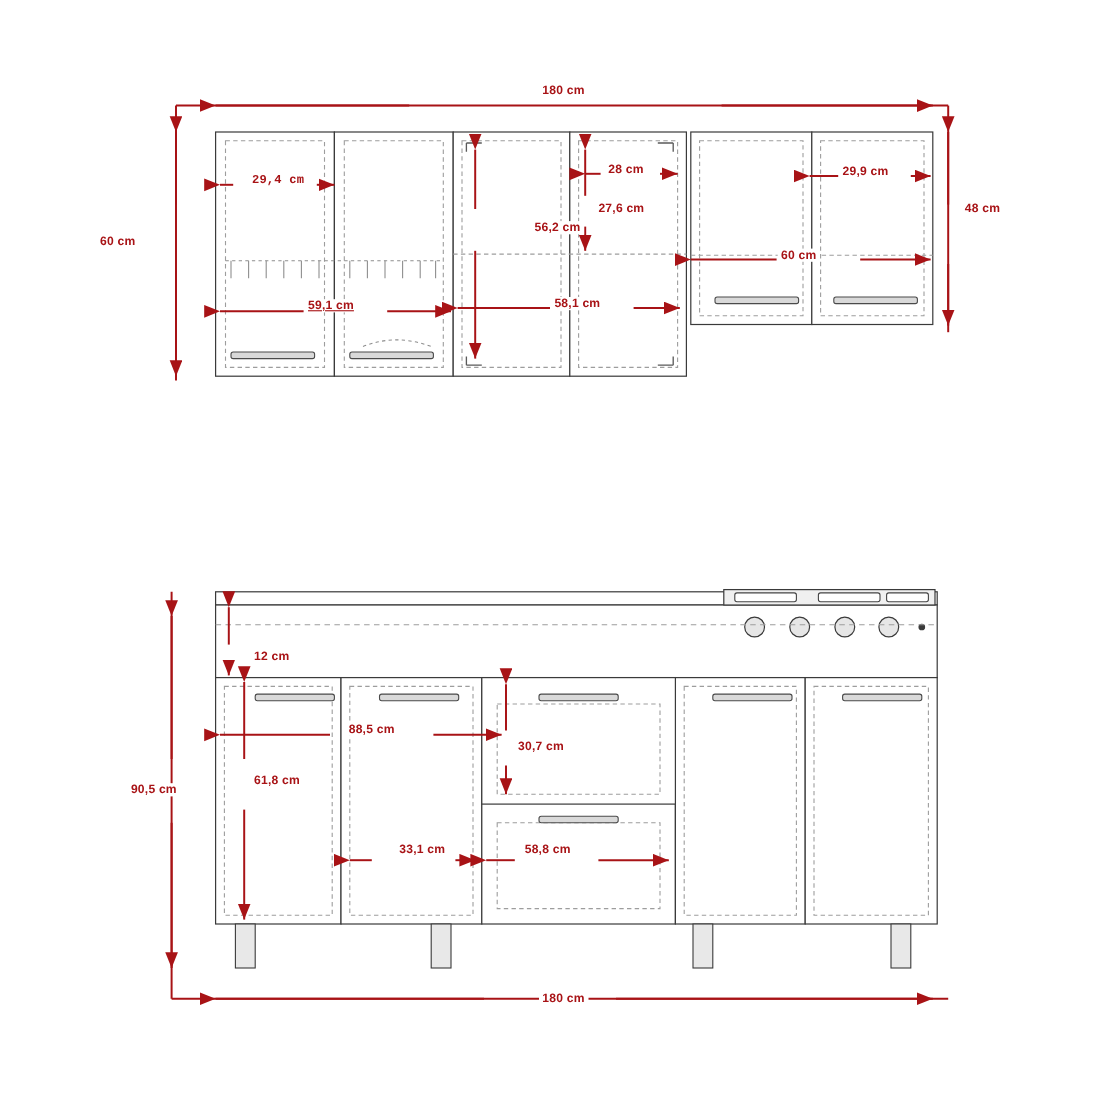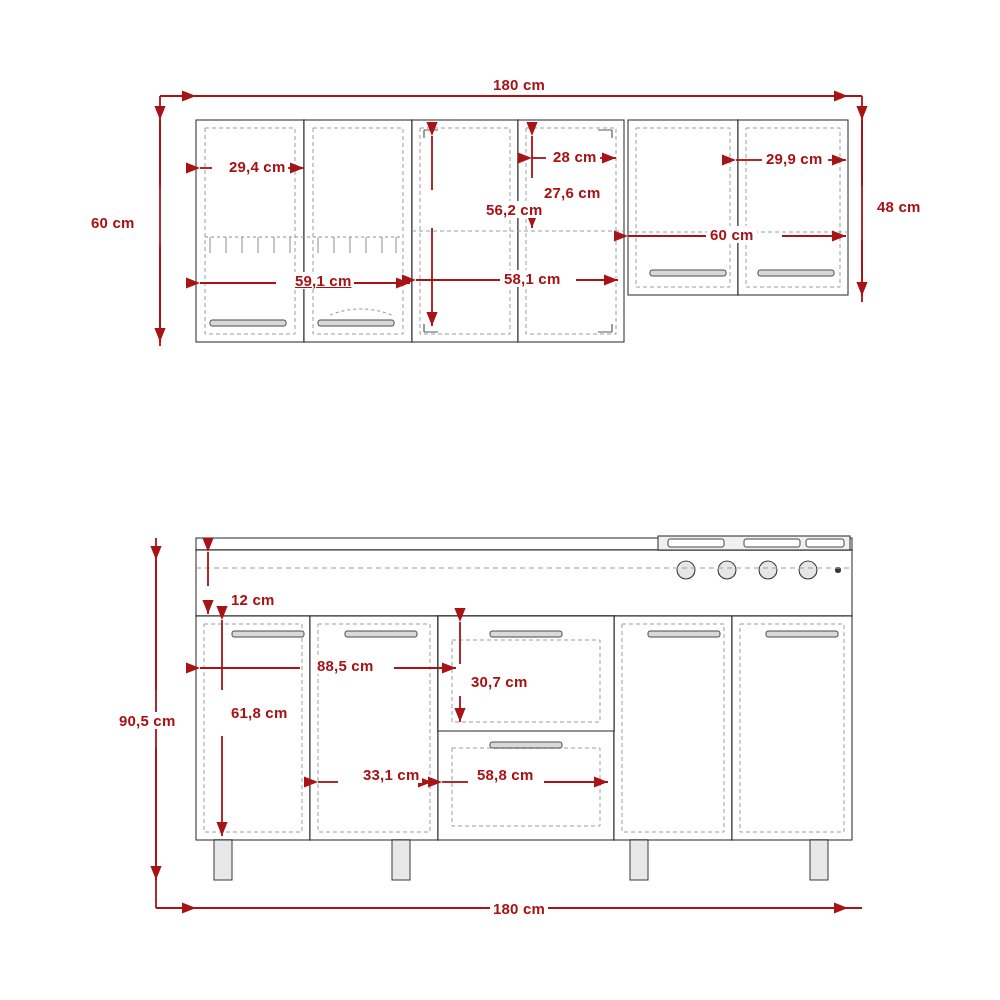--- a/index.html
+++ b/index.html
@@ -3,21 +3,21 @@
 <meta charset="utf-8">
 <style>
   html,body{margin:0;padding:0;}
   body{
     width:1000px;height:1000px;background:#ffffff;
     font-family:"Liberation Sans", sans-serif;
     position:relative;overflow:hidden;
   }
   .stage{position:absolute;inset:0;}
   .dim-label{
-    position:absolute;color:#a81316;font-weight:700;font-size:15px;
+    position:absolute;color:#a81316;font-weight:700;font-size:11px;
     letter-spacing:.2px;white-space:nowrap;background:#fff;padding:0 3px;
   }
   svg{position:absolute;left:0;top:0;}
 </style>
 </head>
 <body>
 
 <div class="stage">
 
 <svg width="1000" height="1000" viewBox="0 0 1000 1000">
@@ -203,23 +203,23 @@
     <path d="M318 782 H338" marker-start="url(#ar)"></path>
     <path d="M414 782 H432" marker-end="url(#ar)"></path>
 
     <path d="M442 782 H468" marker-start="url(#ar)"></path>
     <path d="M544 782 H608" marker-end="url(#ar)"></path>
   </g>
 </svg>
 
 <div class="dim-label" style="left:490px;top:76px;">180 cm</div>
 <div class="dim-label" style="left:88px;top:214px;">60 cm</div>
-<div class="dim-label" style="left:874px;top:198px;">48 cm</div>
-<div class="dim-label" style="left:226px;top:158px;">29,4 cm</div>
-<div class="dim-label" style="left:292px;top:272px;text-decoration:underline;">59,1 cm</div>
+<div class="dim-label" style="left:874px;top:184px;">48 cm</div>
+<div class="dim-label" style="left:226px;top:158px;font-family:Liberation Mono, monospace;">29,4 cm</div>
+<div class="dim-label" style="left:277px;top:272px;text-decoration:underline;">59,1 cm</div>
 <div class="dim-label" style="left:443px;top:201px;margin-left:40px;">56,2 cm</div>
 <div class="dim-label" style="left:550px;top:148px;">28 cm</div>
 <div class="dim-label" style="left:541px;top:184px;">27,6 cm</div>
 <div class="dim-label" style="left:501px;top:270px;">58,1 cm</div>
 <div class="dim-label" style="left:763px;top:150px;">29,9 cm</div>
 <div class="dim-label" style="left:707px;top:226px;">60 cm</div>
 
 <div class="dim-label" style="left:104px;top:712px;margin-left:12px;">90,5 cm</div>
 <div class="dim-label" style="left:490px;top:908px;transform:translateY(-50%);">180 cm</div>
 <div class="dim-label" style="left:228px;top:591px;">12 cm</div>

